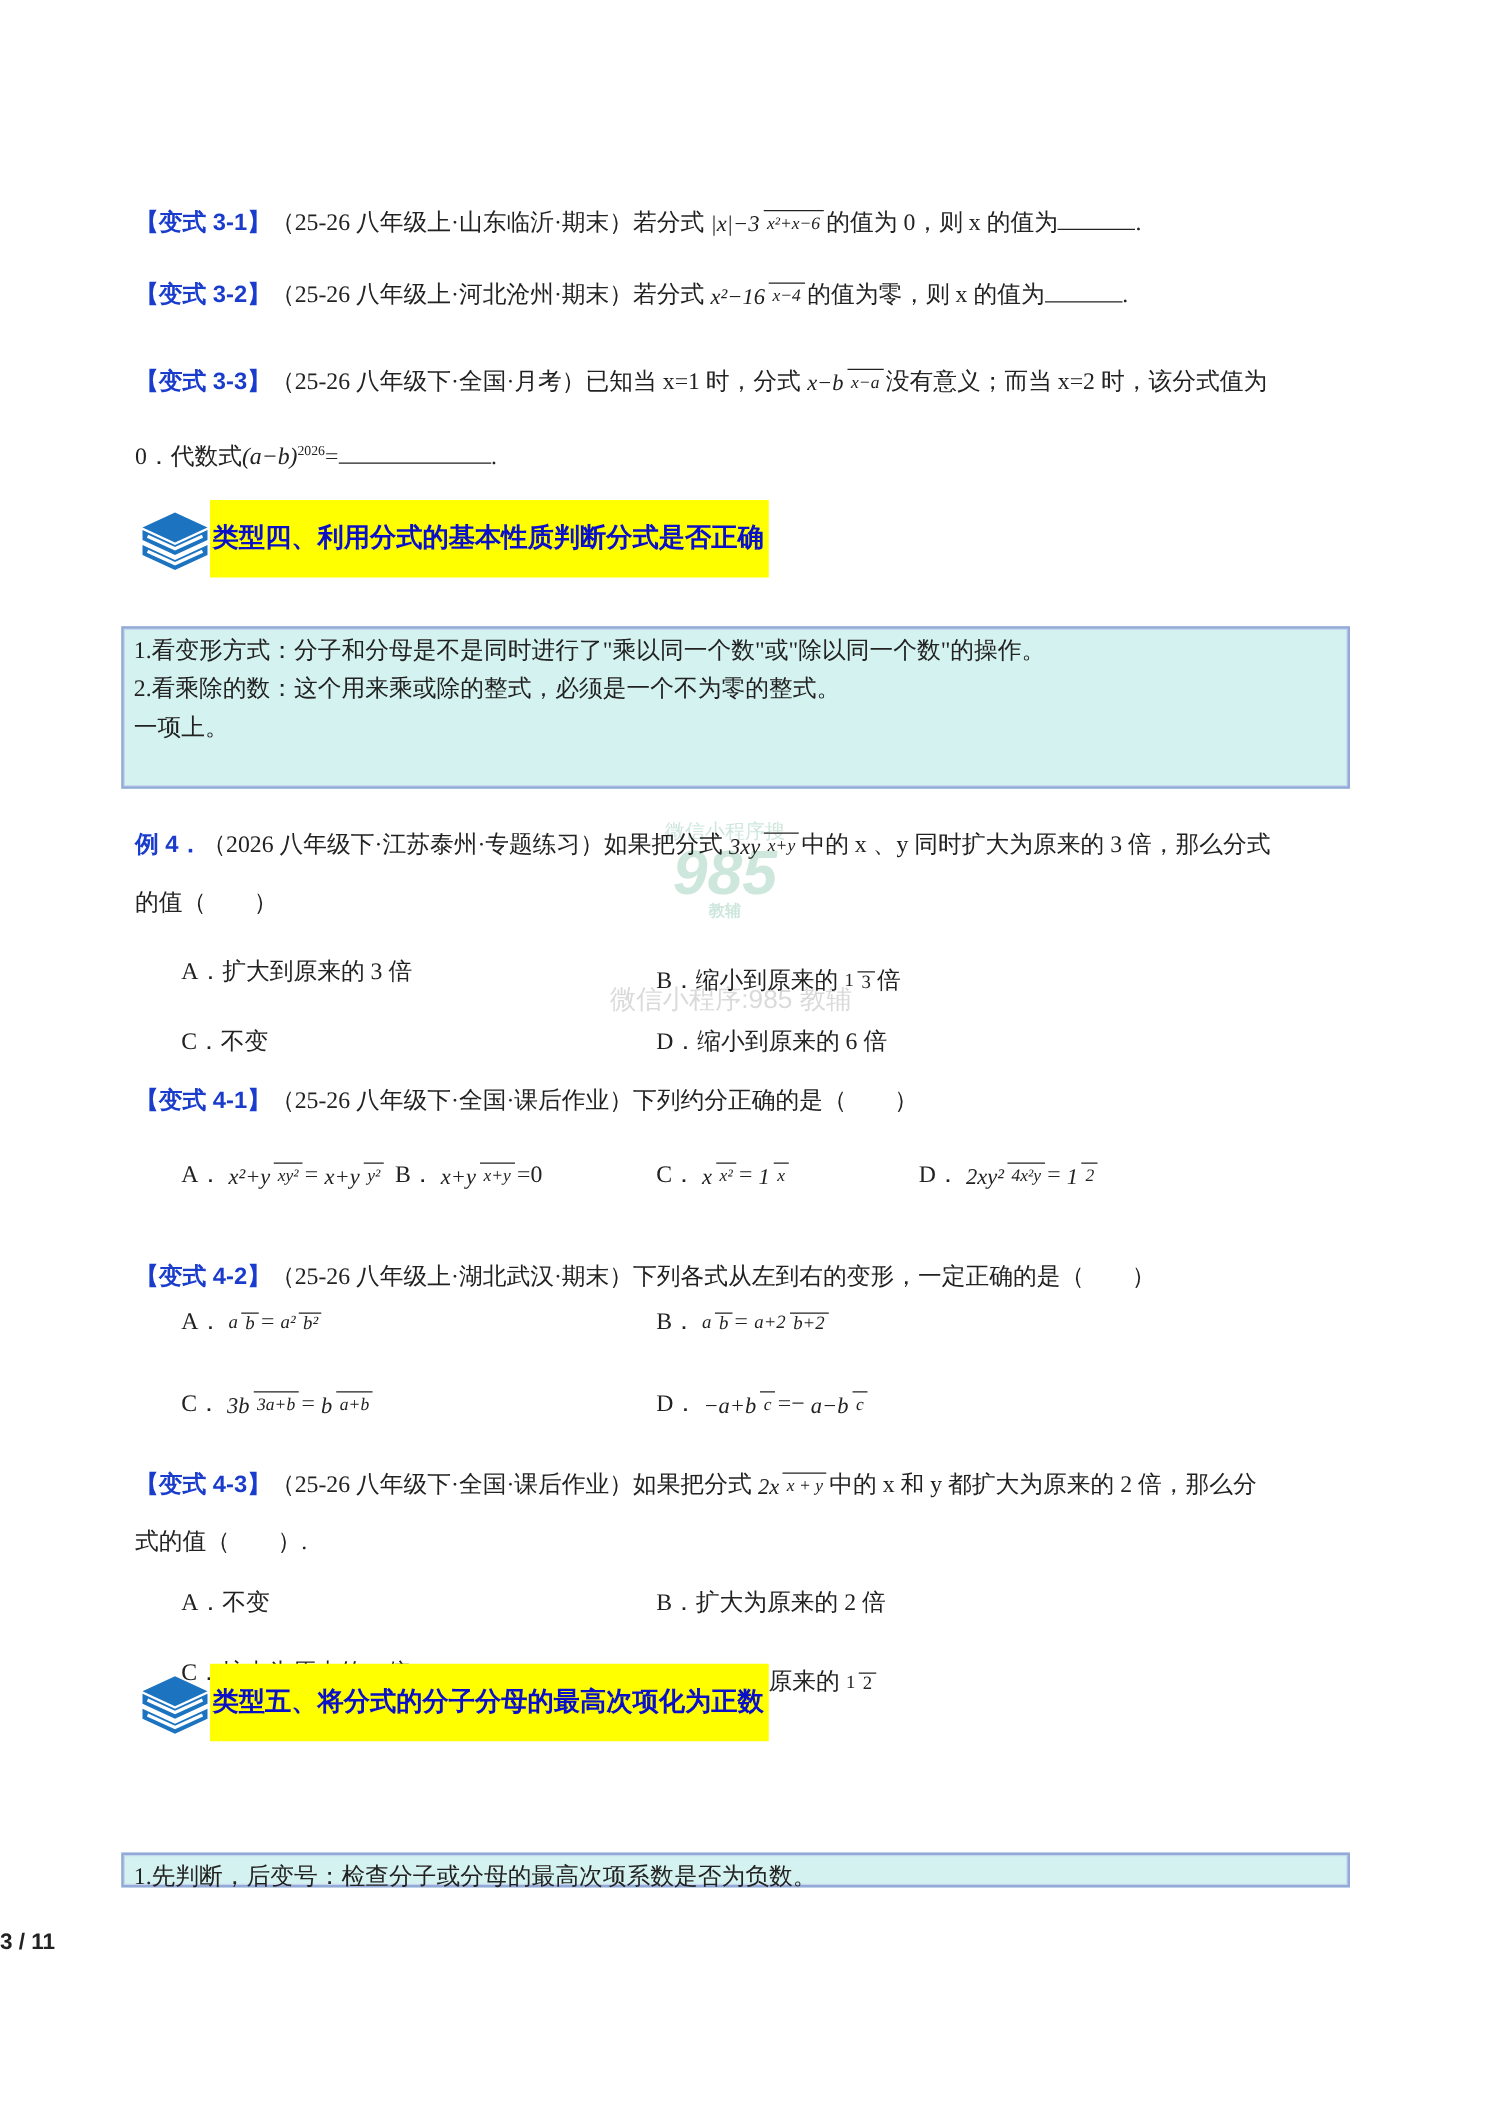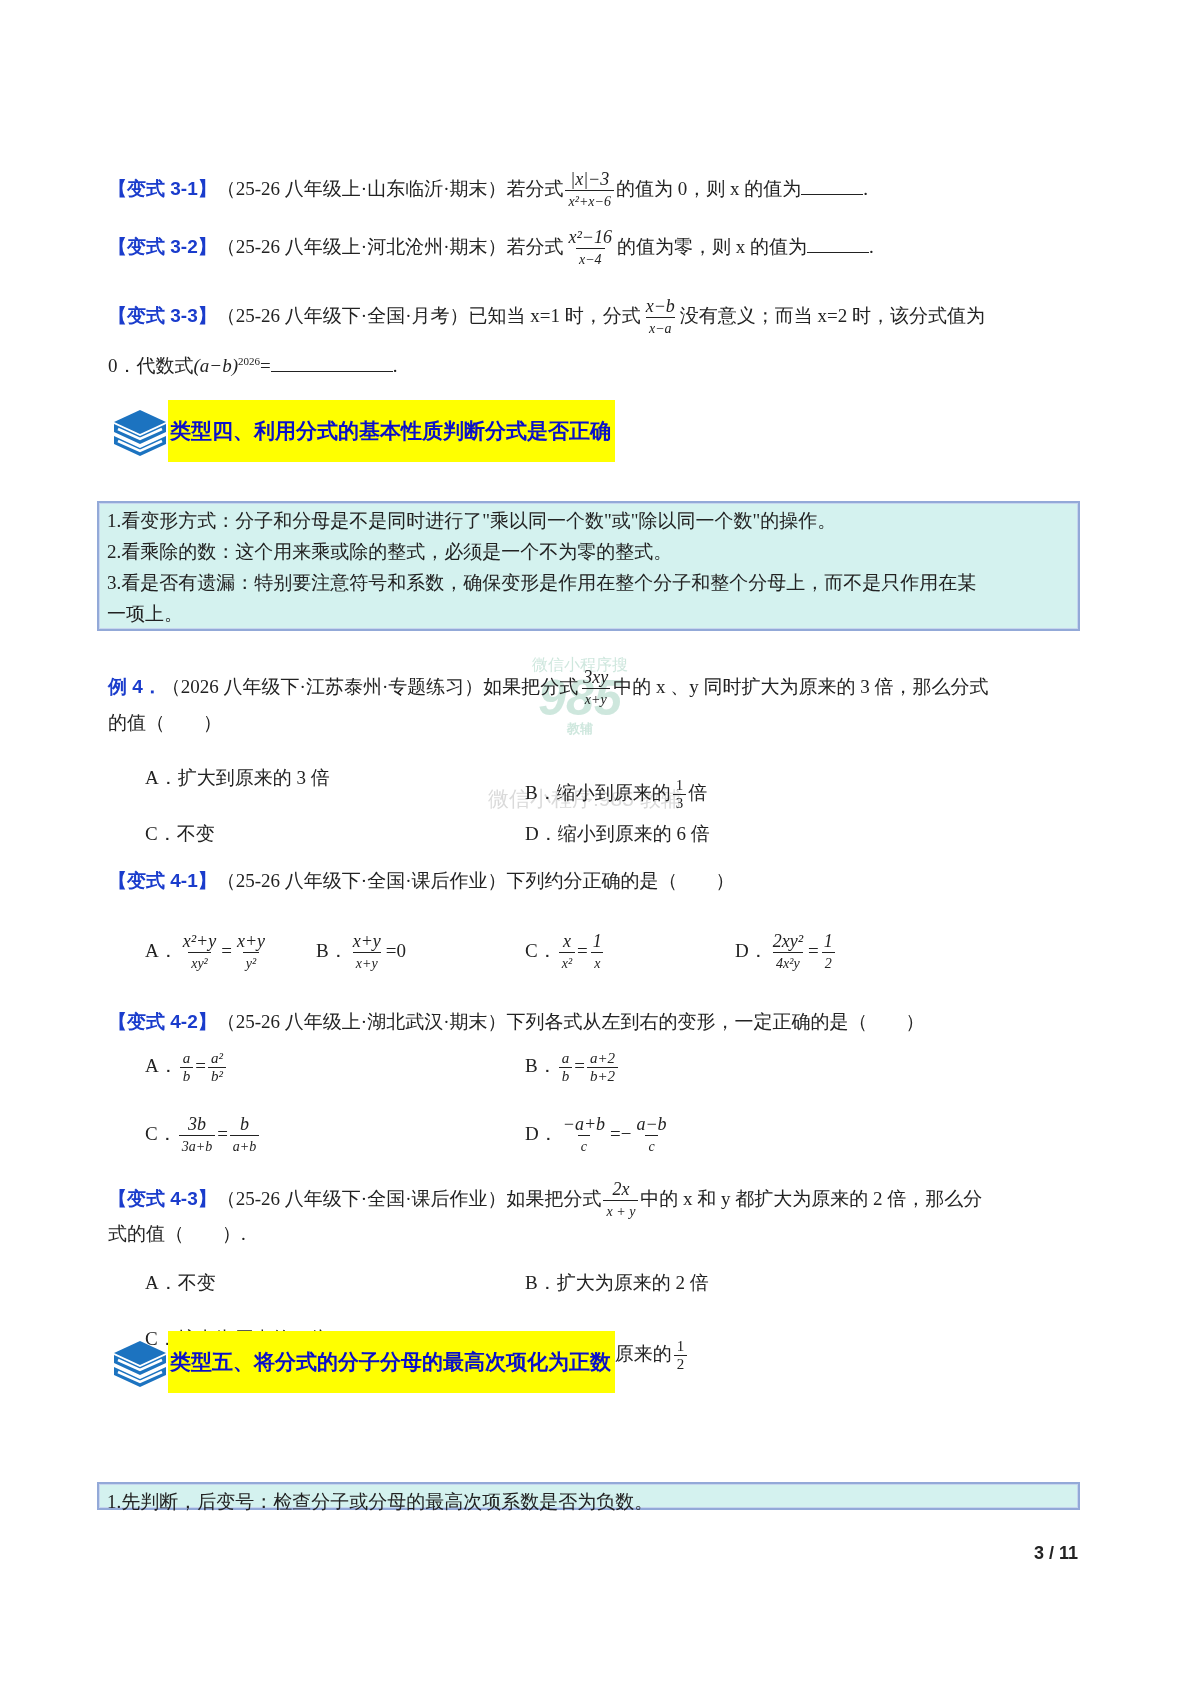--- a/index.html
+++ b/index.html
@@ -1,35 +1,35 @@
 <!DOCTYPE html>
 <html><head>
 <meta charset="utf-8">
 <style>
   html, body { margin: 0; padding: 0; background: #ffffff; }
   body { width: 1190px; height: 1683px; position: relative; overflow: hidden;
          font-family: "Liberation Serif", "DejaVu Serif", serif; color: #222; }
   .line { position: absolute; left: 108px; font-size: 19px; white-space: nowrap; line-height: 26px; }
   .tag { color: #1a3ccc; font-weight: bold; font-family: "Liberation Sans", "DejaVu Sans", sans-serif; }
   .blank { display: inline-block; border-bottom: 1.5px solid #222; height: 18px; vertical-align: baseline; }
-  .frac { display: inline-flex; flex-direction: column; align-items: center; vertical-align: middle; margin: 12px 2px; font-style: italic; }
+  .frac { display: inline-flex; flex-direction: row; align-items: flex-start; vertical-align: middle; margin: 12px 2px; font-style: italic; }
   .frac .num { padding: 0 3px; line-height: 22px; font-size: 18px; }
   .frac .den { padding: 0 3px; line-height: 22px; font-size: 14px; border-top: 1.3px solid #222; }
   .frac.small .num, .frac.small .den { font-size: 15px; line-height: 17px; }
   .it { font-style: italic; }
   sup { font-size: 11px; }
   .section { position: absolute; left: 110px; height: 44px; display: flex; align-items: center; }
   .section .book { width: 58px; height: 58px; }
   .section .title { background: #ffff00; color: #0a10c8; font-weight: bold; font-size: 21px;
         font-family: "Liberation Sans", "DejaVu Sans", sans-serif; height: 62px; line-height: 62px; padding: 0 4px 0 2px; }
   .tipbox { position: absolute; left: 97px; width: 983px; background: #d4f2ef; border: 2.5px solid #93a9d8;
         box-shadow: inset 0 0 0 1px #c6d6ee; font-size: 19px; line-height: 31px; padding: 2px 8px; box-sizing: border-box; }
   .opt { position: absolute; font-size: 19px; white-space: nowrap; line-height: 26px; }
   .watermark { position: absolute; color: #c6e3d8; font-family: "Liberation Sans", "DejaVu Sans", sans-serif; opacity: 0.85; }
-  .footer { position: absolute; left: 0; width: 1078px; top: 1543px; text-align: right; font-weight: bold; font-size: 18px;
+  .footer { position: absolute; left: 0; width: 1078px; top: 1543px; text-align: left; font-weight: bold; font-size: 18px;
         font-family: "Liberation Sans", "DejaVu Sans", sans-serif; color: #222; }
 </style>
 </head>
 <body>
 
 <div class="watermark" style="left:490px; top:655px; width:180px; text-align:center;">
   <div style="font-size:16px;">微信小程序搜</div>
   <div style="font-size:50px; font-weight:bold; font-style:italic; line-height:44px;">985</div>
   <div style="font-size:13px; font-weight:bold;">教辅</div>
 </div>
@@ -66,21 +66,20 @@
     <path d="M8 27 L30 37 L52 27" stroke="#fff" stroke-width="2.5" fill="none"></path>
     <path d="M4 34 L30 46 L56 34 L56 42 L30 54 L4 42 Z" fill="#1c73c0"></path>
     <path d="M8 39 L30 49 L52 39" stroke="#fff" stroke-width="2.5" fill="none"></path>
   </svg>
   <div class="title">类型四、利用分式的基本性质判断分式是否正确</div>
 </div>
 
 <div class="tipbox" style="top:501px; height:130px;">
   <div>1.看变形方式：分子和分母是不是同时进行了"乘以同一个数"或"除以同一个数"的操作。</div>
   <div>2.看乘除的数：这个用来乘或除的整式，必须是一个不为零的整式。</div>
-  <div>3.看是否有遗漏：特别要注意符号和系数，确保变形是作用在整个分子和整个分母上，而不是只作用在某</div>
   <div>一项上。</div>
 </div>
 
 <div class="line" style="top:654px;">
   <span class="tag">例 4．</span><span>（2026 八年级下·江苏泰州·专题练习）如果把分式</span><span class="frac">
       <span class="num">3xy</span>
       <span class="den">x+y</span>
     </span><span>中的 x 、y 同时扩大为原来的 3 倍，那么分式</span>
 </div>
 <div class="line" style="top:710px;">

